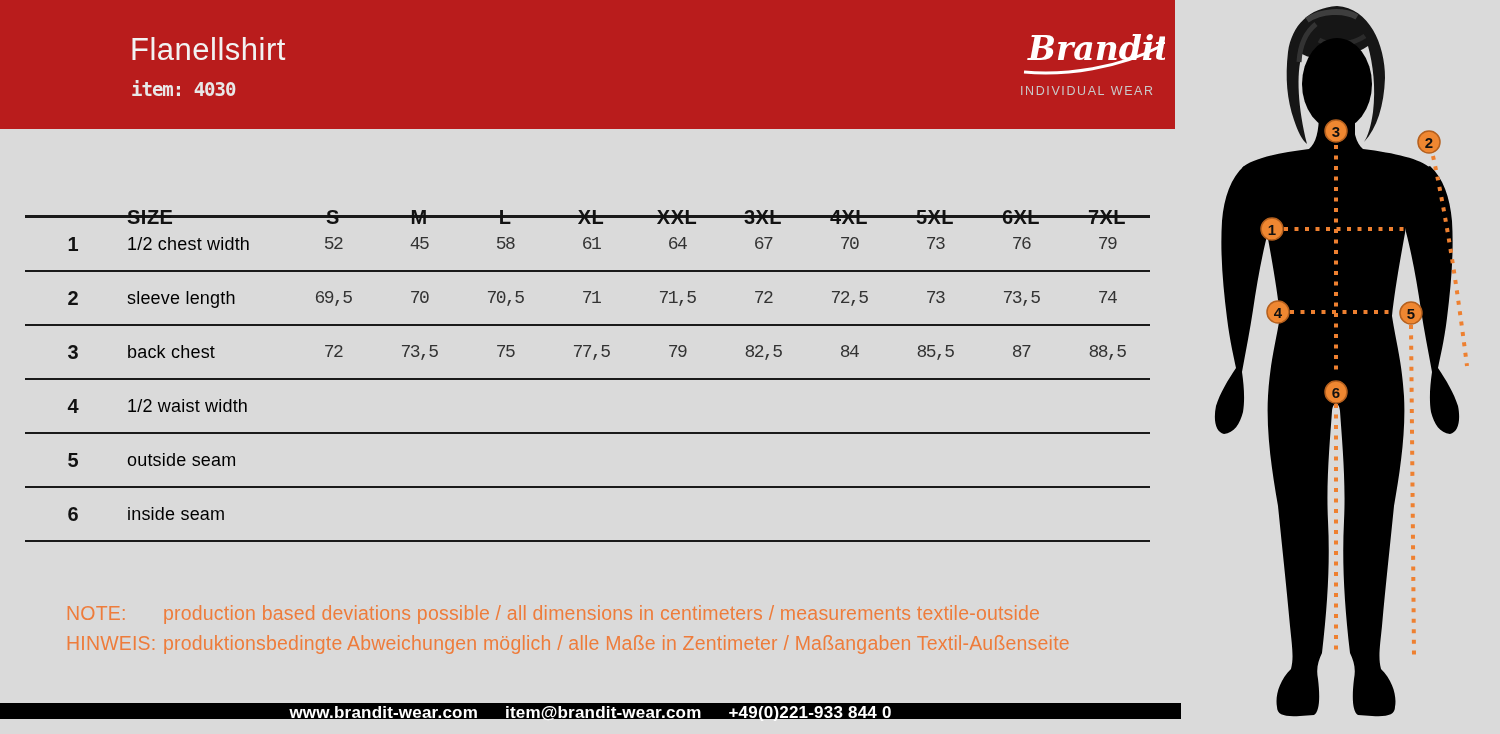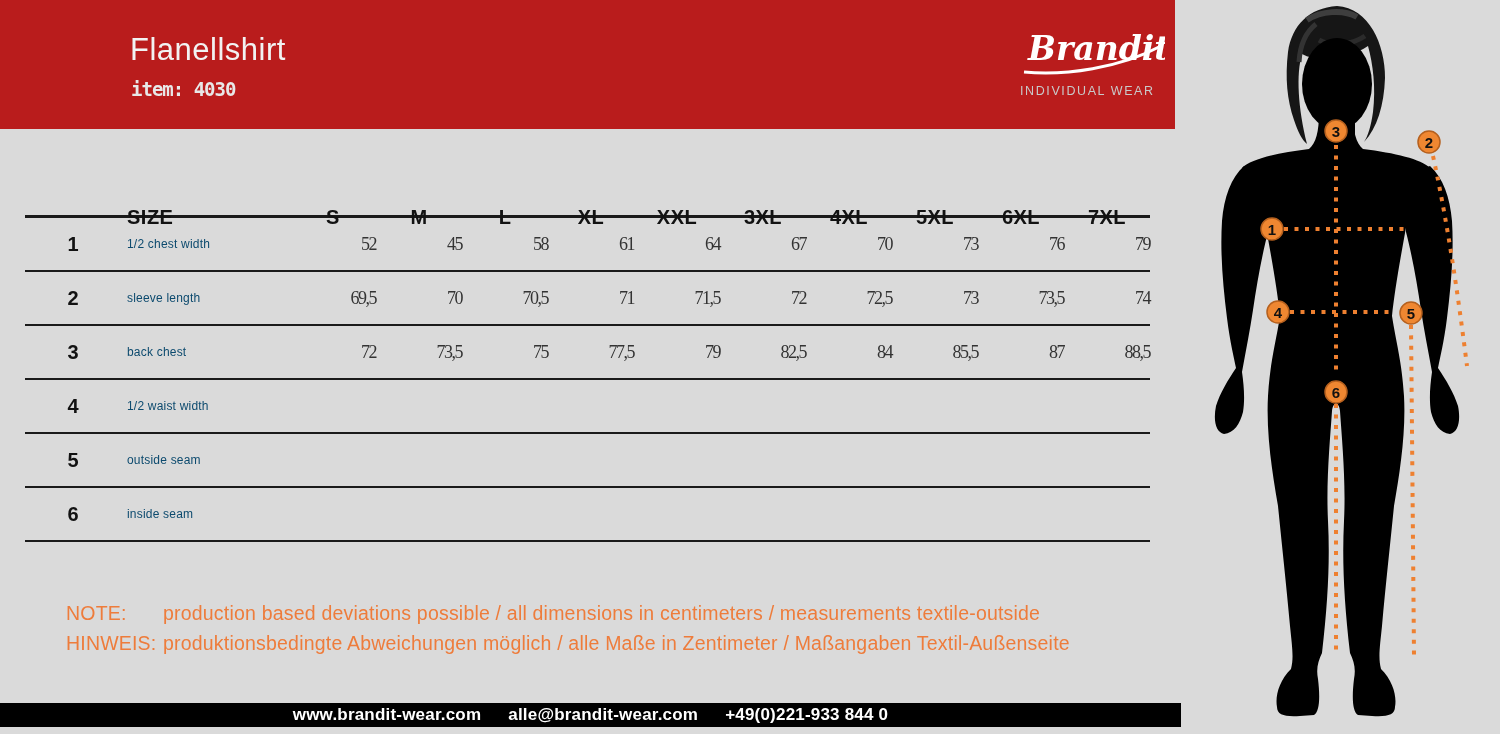--- a/index.html
+++ b/index.html
@@ -15,30 +15,30 @@
   .logo-tagline { margin-top:2px; font-size:12.5px; letter-spacing:1.6px; color:#c9c9c9; white-space:nowrap; }
 
   
   .size-table { position:absolute; left:25px; top:165px; width:1125px; }
   .trow { display:grid; grid-template-columns:96px 169px repeat(10, 86px); align-items:center; }
   .thead { height:53px; border-bottom:3px solid #1a1a1a; }
   .tbody-row { height:54px; border-bottom:2px solid #1a1a1a; }
   .c-h { font-weight:bold; font-size:20px; color:#121212; text-align:center; letter-spacing:.5px;margin-top:41px; }
   .c-h.first { text-align:left; padding-left:6px; }
   .c-num { font-weight:bold; font-size:20px; color:#121212; text-align:center; }
-  .c-label { font-size:12px; color:#0c4a6e; padding-left:6px; letter-spacing:.2px; }
-  .c-val { font-size:18px; color:#333; text-align:right; font-family:Liberation Serif, serif; letter-spacing:-1.5px; }
+  .c-label { font-size:18px; color:#000000; padding-left:6px; letter-spacing:.2px; }
+  .c-val { font-size:18px; color:#333; text-align:center; font-family:Liberation Mono, monospace; letter-spacing:-1.5px; }
 
   
   .notes { position:absolute; left:30px; top:598px; width:1120px; color:#ee7c3b; font-size:19.5px; letter-spacing:.2px; }
   .note-row { display:grid; grid-template-columns:97px auto; height:30px; align-items:center;margin-left:36px; }
 
   
-  .footer-bar { position:absolute; left:0; top:703px; width:1181px; height:24px; background:#000;
-                display:flex; align-items:center; justify-content:center; gap:27px;
+  .footer-bar { position:absolute; left:0; top:703px; width:1181px; height:16px; background:#000;
+                display:flex; align-items:flex-start; justify-content:center; gap:27px;
                 color:#fff; font-size:17px; font-weight:bold; letter-spacing:.2px; }
 
   
   .figure-panel { position:absolute; left:1181px; top:0; width:319px; height:734px; }
   .figure-panel svg { display:block; }
   .marker-num { font-family:"Liberation Sans", sans-serif; font-size:15px; font-weight:bold; fill:#111; }
 </style>
 </head>
 <body>
 
@@ -163,21 +163,21 @@
       <span>production based deviations possible / all dimensions in centimeters / measurements textile-outside</span>
     </div>
     <div class="note-row">
       <span>HINWEIS:</span>
       <span>produktionsbedingte Abweichungen möglich / alle Maße in Zentimeter / Maßangaben Textil-Außenseite</span>
     </div>
   </div>
 
   <div class="footer-bar">
     <span>www.brandit-wear.com</span>
-    <span>alle@brandit-wear.com</span>
+    <span>item@brandit-wear.com</span>
     <span>+49(0)221-933 844 0</span>
   </div>
 
   <div class="figure-panel">
     <svg width="319" height="734" viewBox="0 0 319 734">
 
       <g>
         <path d="M156,6 C128,8 111,25 107,52 C104,78 106,100 113,120 C117,132 121,140 126,144
                  C117,108 115,74 121,54 C138,64 170,58 187,46 C192,64 195,88 192,112
                  C190,126 187,136 183,142 C196,128 203,106 204,78 C204,44 188,8 156,6 Z" fill="#161616"></path>

